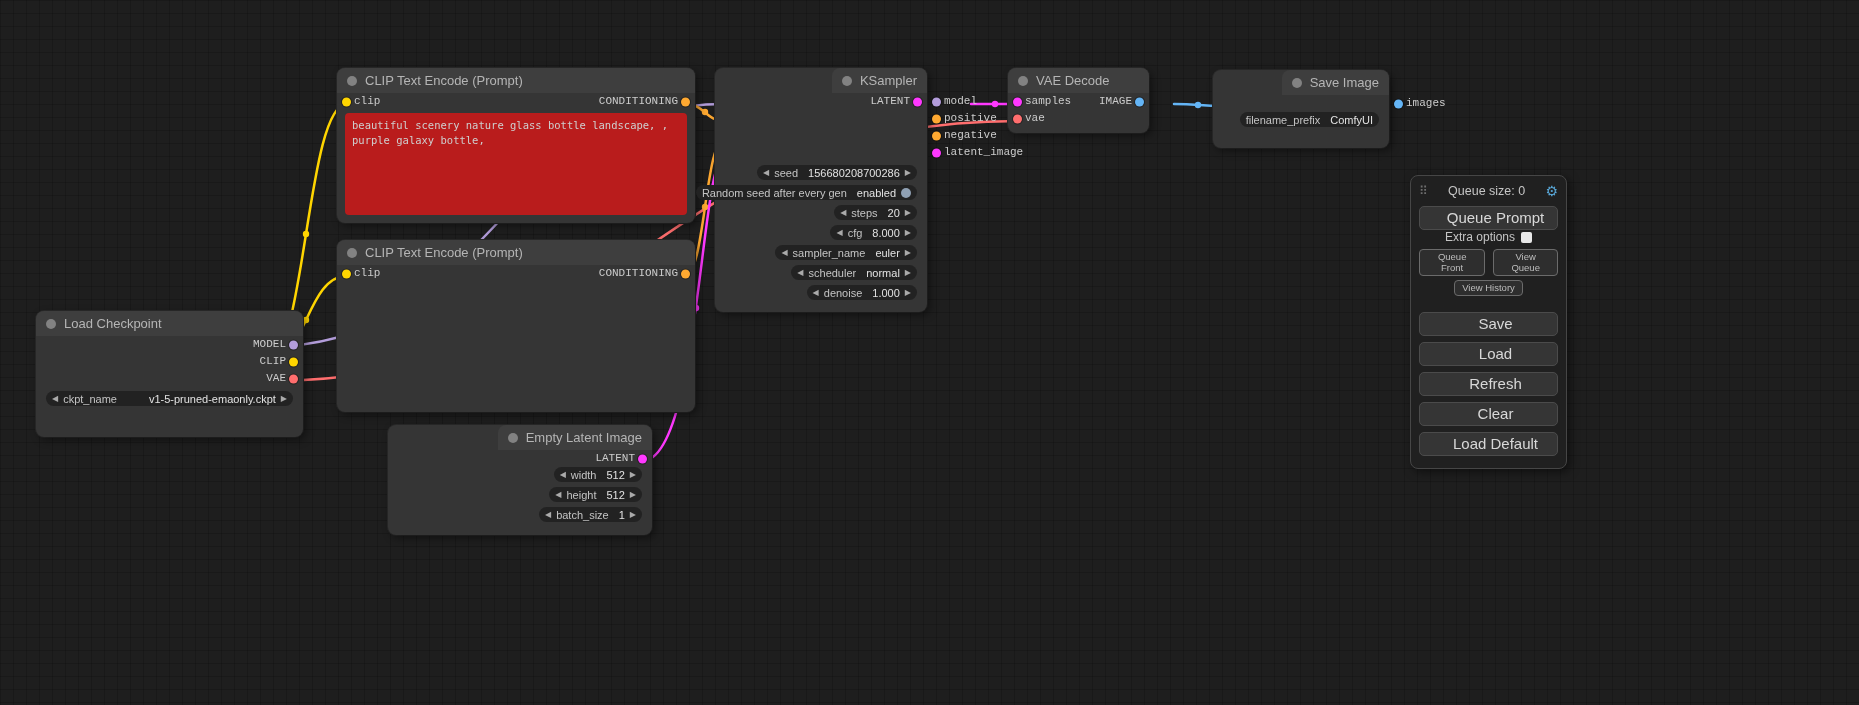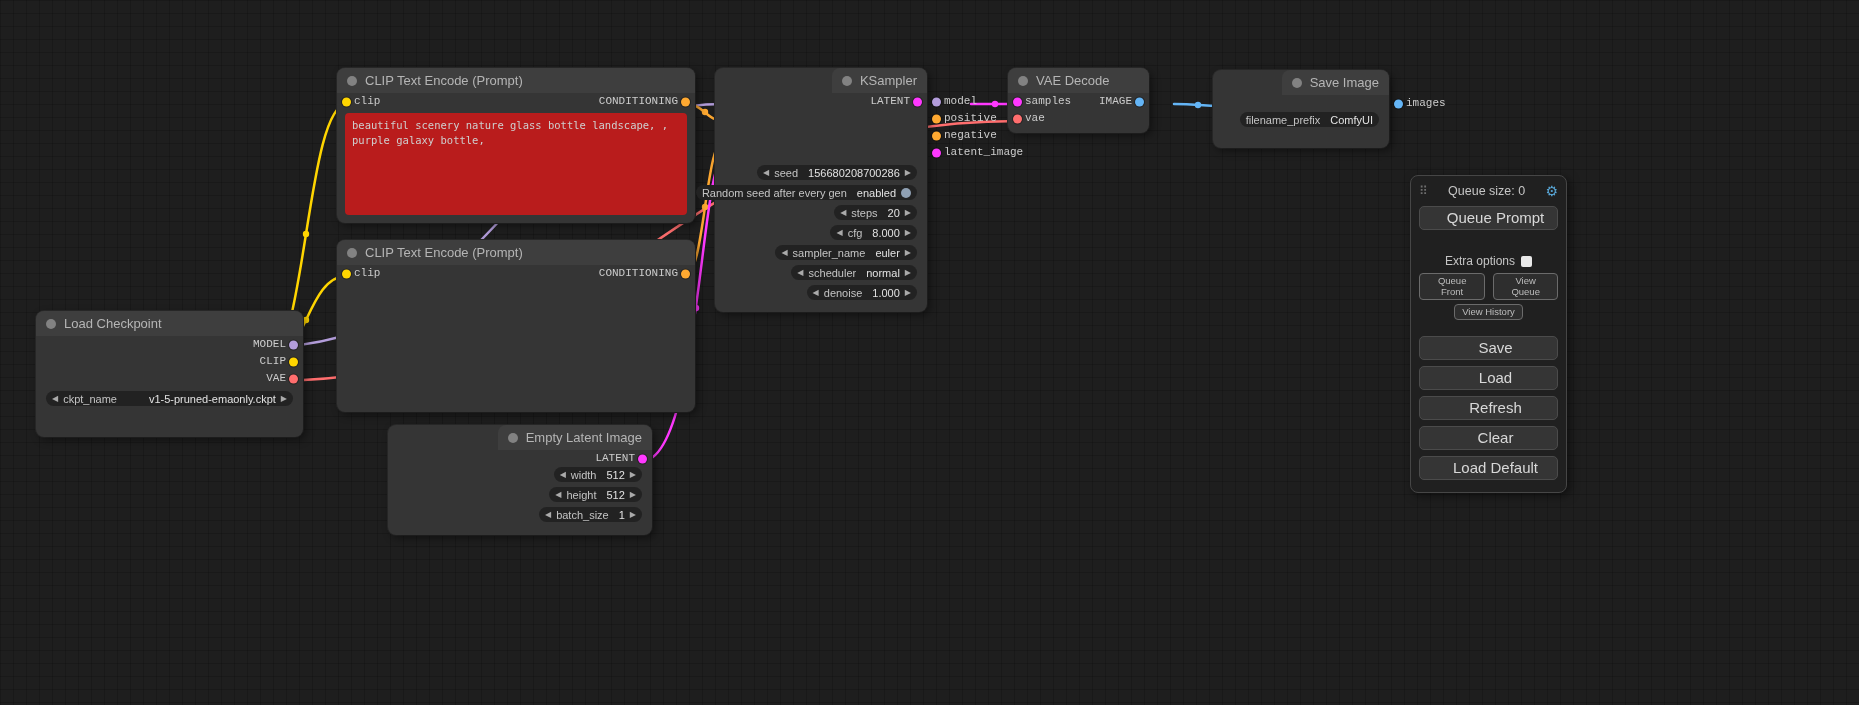--- a/index.html
+++ b/index.html
@@ -113,21 +113,21 @@
   .btn-big {
     display: block; width: 100%; margin-top: 6px;
     background: #353535;
     border: 1px solid #4b4b4b;
     border-radius: 5px;
     color: #d8d8d8; font-size: 15px;
     padding: 2px 0 3px 14px;
   }
   .extra-row {
     display: flex; justify-content: center; align-items: center; gap: 6px;
-    color: #c5c5c5; font-size: 12px; margin-top: 24px;
+    color: #c5c5c5; font-size: 12px; margin-top: 0;
   }
   .checkbox {
     width: 11px; height: 11px; background: #e8e8e8; border-radius: 2px;
     cursor: pointer;
   }
   .small-row { display: flex; gap: 8px; justify-content: center; margin-top: 5px; }
   .btn-small {
     background: #2e2e2e;
     border: 1px solid #6b6b6b;
     border-radius: 4px;

